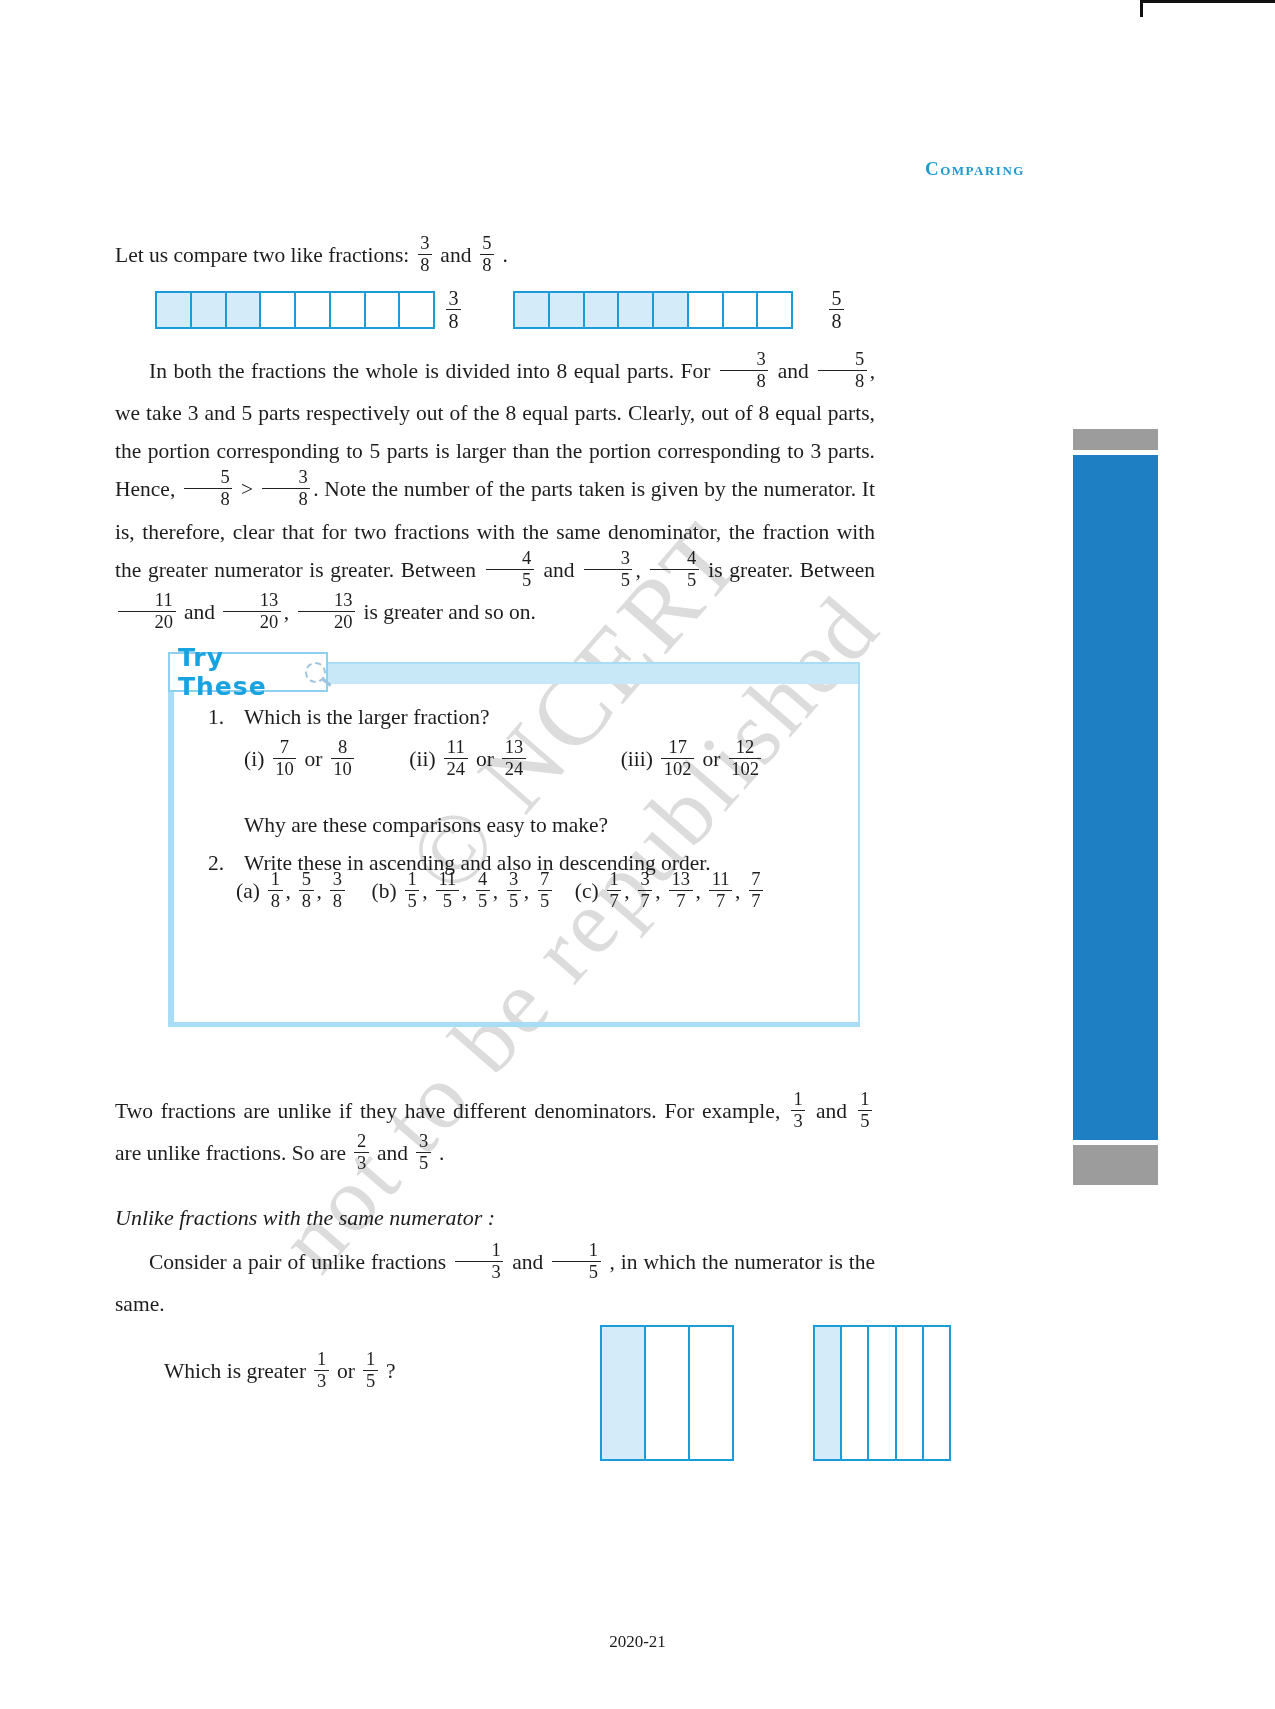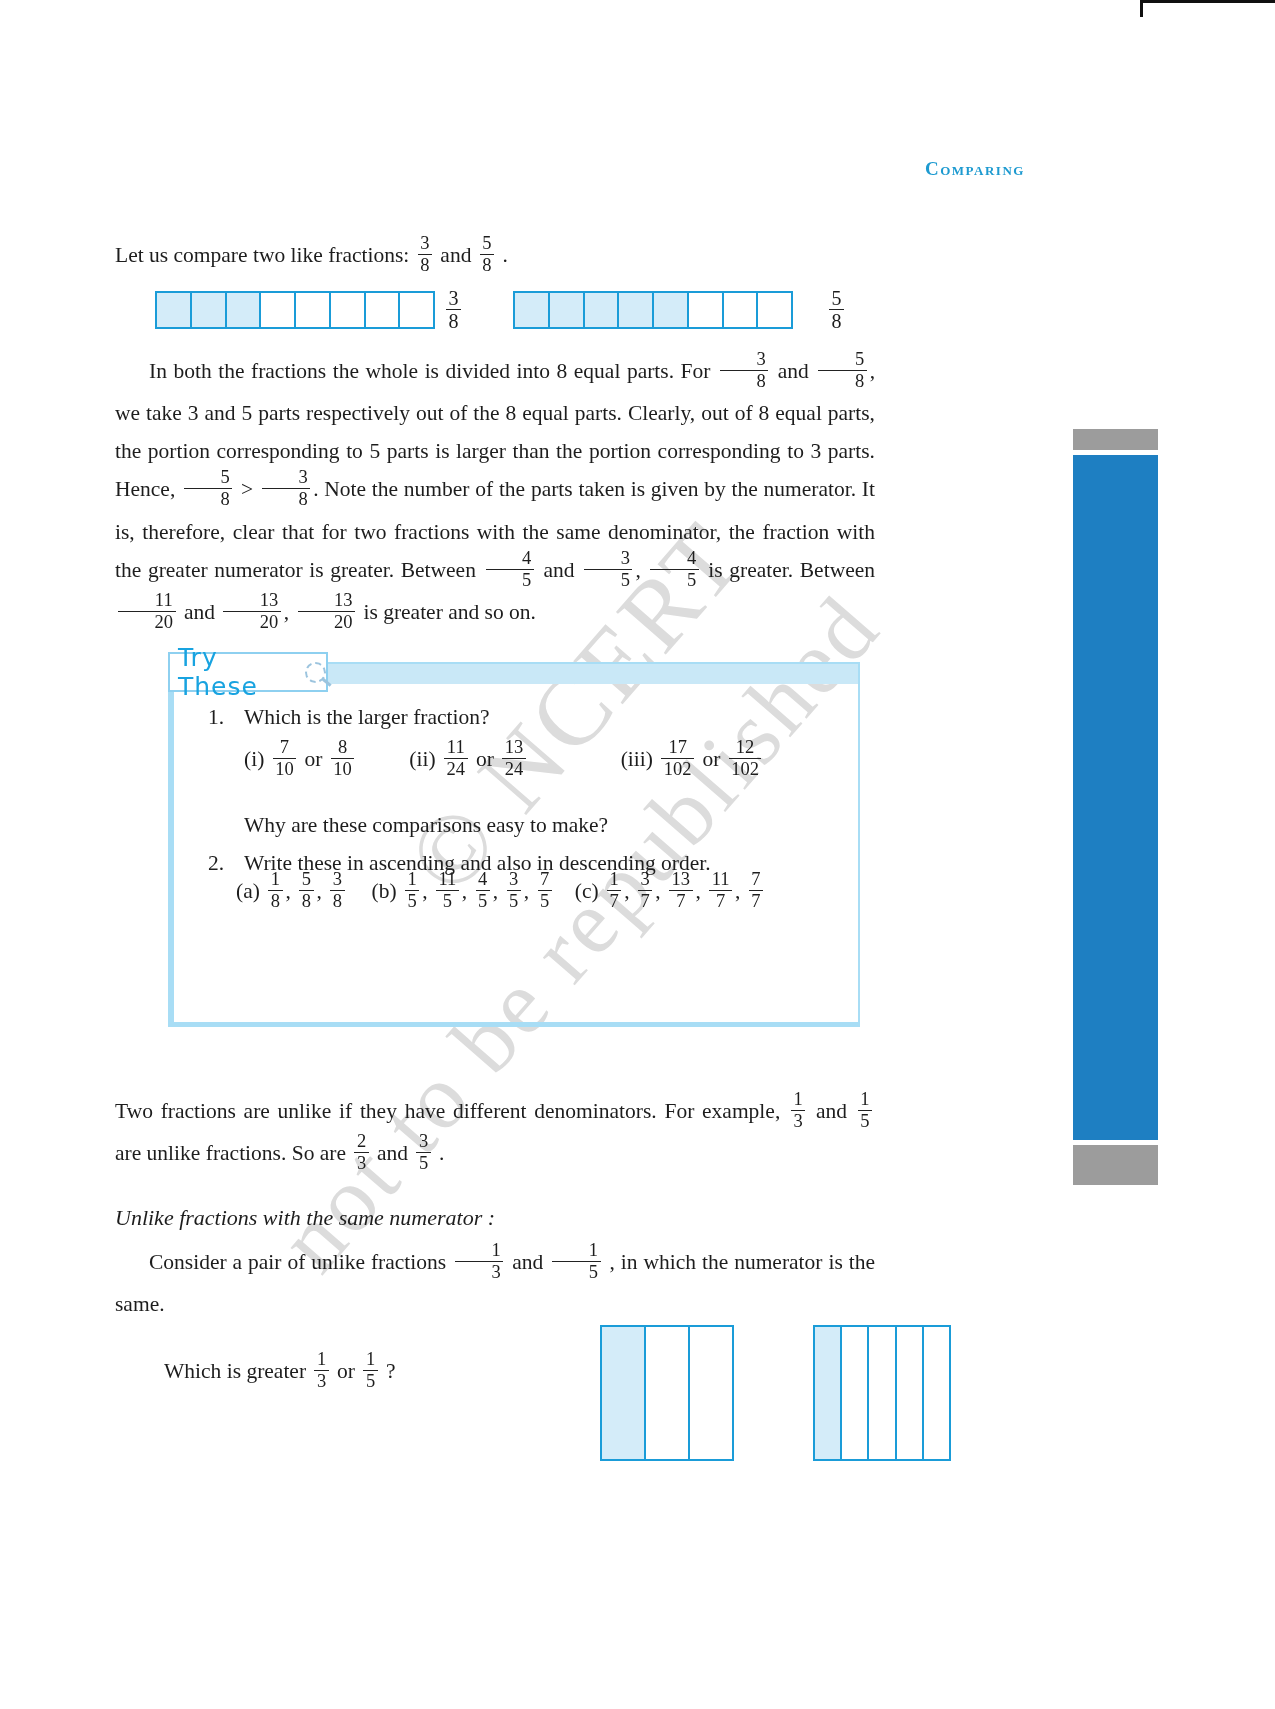--- a/index.html
+++ b/index.html
@@ -36,21 +36,21 @@
   .vbar .cell{flex:1;border:2px solid #1a9cd8;background:#fff;}
   .vbar .cell + .cell{margin-left:-2px;}
   .vbar .cell.shaded{background:#d4ecf9;}
   
   .try-box{position:absolute;left:168px;top:662px;width:684px;height:358px;
            border-style:solid;border-color:#a8ddf5;border-width:2px 2px 5px 6px;z-index:2;}
   .try-band{position:absolute;left:148px;top:0;right:0;height:20px;background:#c9e8f7;}
   .try-label-box{position:absolute;left:-6px;top:-12px;width:160px;height:40px;
                  background:#fff;border:2px solid #8ed0f0;display:flex;align-items:center;
                  padding-left:8px;box-sizing:border-box;}
-  .try-label{font-family:"DejaVu Sans",sans-serif;font-weight:normal;font-size:25px;
+  .try-label{font-family:"DejaVu Sans",sans-serif;font-weight:bold;font-size:25px;
              color:#18a3e0;letter-spacing:1px;}
   .mag{display:inline-block;width:17px;height:17px;border:2px dashed #9cc4de;
        border-radius:50%;position:relative;margin-left:9px;flex:none;}
   .mag::after{content:"";position:absolute;width:10px;height:2.5px;background:#9cc4de;
               transform:rotate(40deg);right:-8px;bottom:-3px;}
   .marker{display:inline-block;width:36px;}
   .section-heading{font-size:23.5px;font-weight:bold;color:#1787cf;}
   
   .sb-gray{position:absolute;background:#9c9c9c;}
   .sb-blue{position:absolute;background:#1e7fc2;}
@@ -147,14 +147,15 @@
     </div>
 
   
   <div class="sb-gray" style="left:1073px;top:429px;width:85px;height:21px;"></div>
   <div class="sb-blue" style="left:1073px;top:455px;width:85px;height:685px;"></div>
   <div class="sb-gray" style="left:1073px;top:1145px;width:85px;height:40px;"></div>
 
   
 
   
+  <div class="footer">2020-21</div>
 
 </div>
 
 </body></html>

